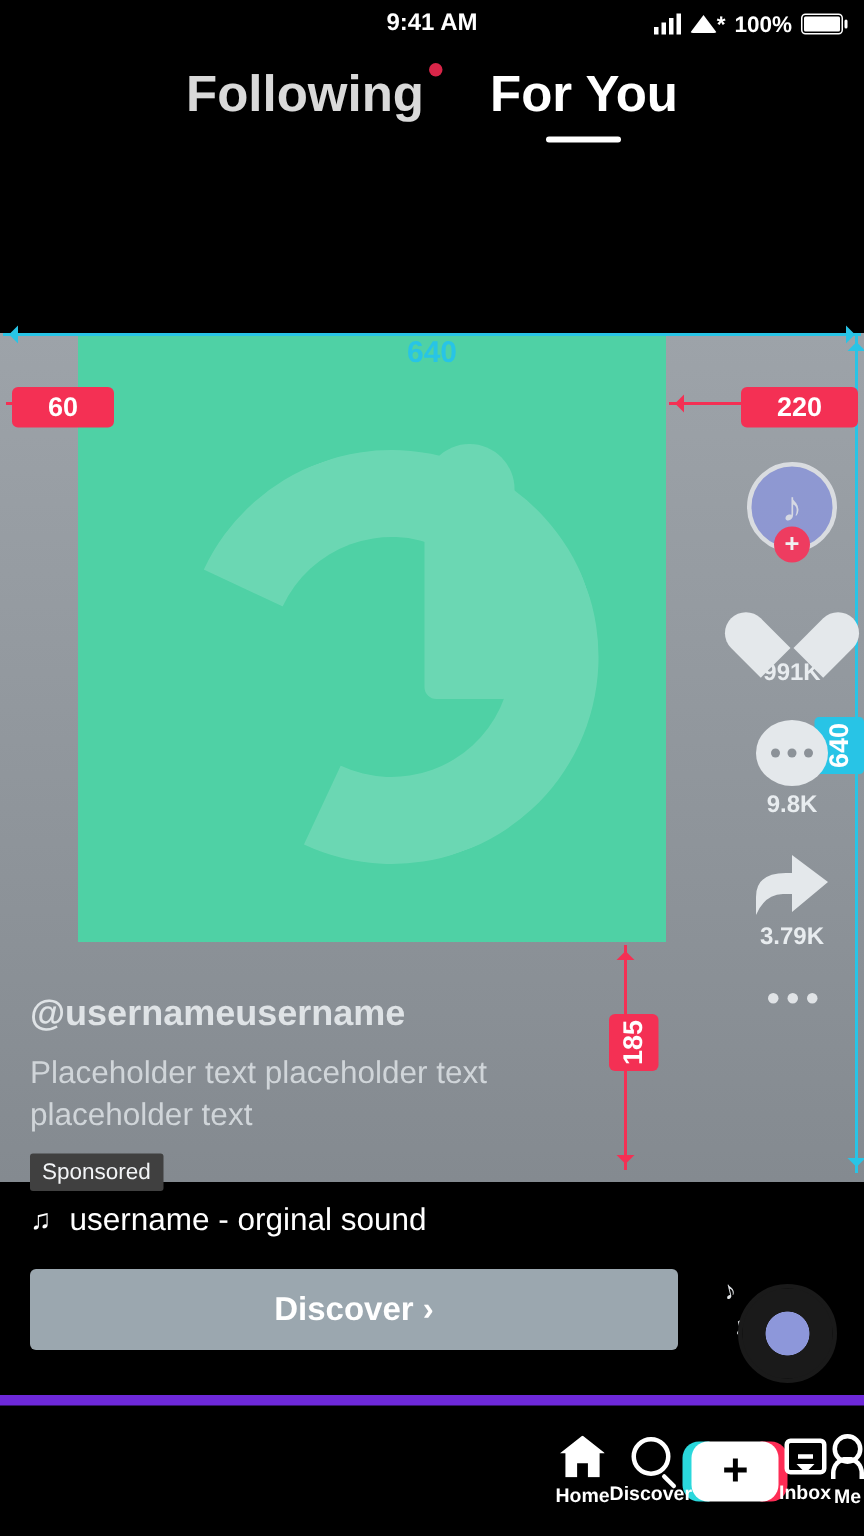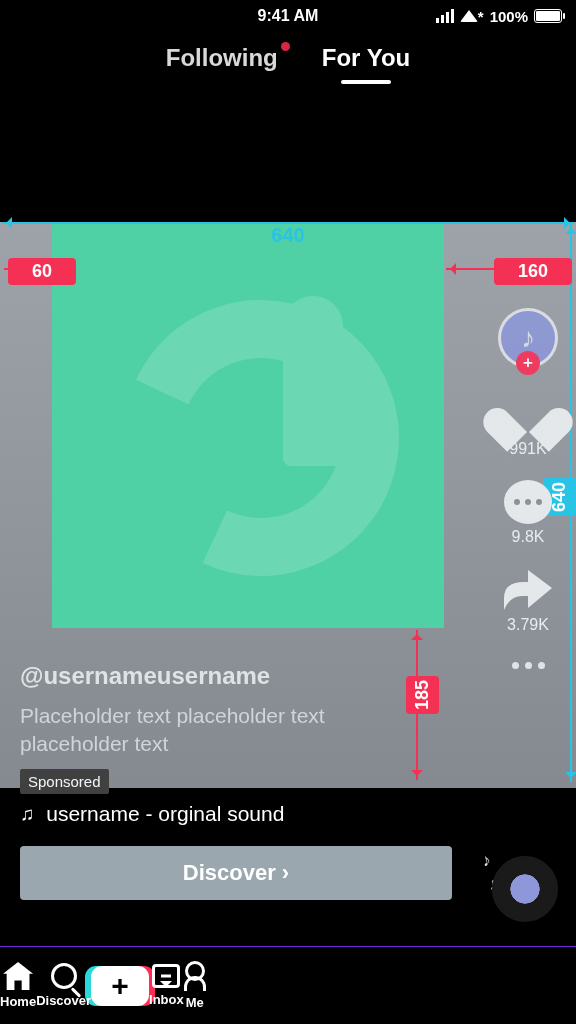--- a/index.html
+++ b/index.html
@@ -11,21 +11,21 @@
   .sb-time{position:absolute;left:50%;transform:translateX(-50%);font-size:16px}
   .sig{display:flex;align-items:flex-end;gap:2px}
   .sig i{width:3px;background:#fff;display:block}
   .sig i:nth-child(1){height:5px}.sig i:nth-child(2){height:8px}.sig i:nth-child(3){height:11px}.sig i:nth-child(4){height:14px}
   .wifi{width:0;height:0;border-left:9px solid transparent;border-right:9px solid transparent;border-bottom:12px solid #fff;border-radius:2px}
   .battery{width:28px;height:14px;border:1.5px solid #fff;border-radius:3px;position:relative}
   .battery::after{content:"";position:absolute;right:-4px;top:3px;width:2px;height:6px;background:#fff;border-radius:1px}
   .battery i{position:absolute;left:1px;top:1px;bottom:1px;right:1px;background:#fff;border-radius:1px}
   
   .top-tabs{position:absolute;top:44px;left:0;right:0;display:flex;justify-content:center;gap:44px;z-index:50}
-  .top-tab{font-size:24px;font-weight:700;position:relative;color:#fff}
+  .top-tab{font-size:34px;font-weight:700;position:relative;color:#fff}
   .top-tab.inactive{opacity:.85}
   .red-dot{position:absolute;top:-2px;right:-12px;width:9px;height:9px;background:#fe2c55;border-radius:50%}
   .underline{position:absolute;left:50%;transform:translateX(-50%);bottom:-12px;width:50px;height:4px;background:#fff;border-radius:2px}
   
   .grey{position:absolute;top:222px;left:0;right:0;bottom:236px;background:linear-gradient(#9da3a9,#848a90)}
   
   .green{position:absolute;top:222px;left:52px;width:392px;height:406px;background:#4fd1a5}
   .tiktok-faint{position:absolute;left:50%;top:54%;transform:translate(-50%,-50%);width:250px;height:270px;opacity:.18}
   .tiktok-faint .note{position:relative;width:100%;height:100%}
   .tiktok-faint .note::before{content:"";position:absolute;left:0;bottom:0;width:160px;height:160px;border:58px solid #eaf7f2;border-radius:50%;border-right-color:transparent;transform:rotate(160deg)}
@@ -50,21 +50,21 @@
   .dim-v{position:absolute;width:2px;background:#f43054;z-index:20}
   .dim-v::before,.dim-v::after{content:"";position:absolute;left:-5px;border:6px solid transparent}
   .dim-v::before{top:-2px;border-bottom-color:#f43054}
   .dim-v::after{bottom:-2px;border-top-color:#f43054}
   .dim-v-lbl{position:absolute;background:#f43054;color:#fff;padding:4px 6px;font-weight:700;font-size:18px;border-radius:4px;writing-mode:vertical-rl;transform:rotate(180deg);z-index:21}
   
   .rail{position:absolute;right:12px;top:308px;width:72px;display:flex;flex-direction:column;align-items:center;gap:22px;z-index:30}
   .avatar{width:60px;height:60px;border-radius:50%;background:#8d97da;border:3px solid #e5e7eb;display:flex;align-items:center;justify-content:center;position:relative;opacity:.85}
   .avatar-plus{position:absolute;bottom:-10px;left:50%;transform:translateX(-50%);width:24px;height:24px;background:#fe2c55;border-radius:50%;display:flex;align-items:center;justify-content:center;font-size:17px;font-weight:900}
   .rail-item{display:flex;flex-direction:column;align-items:center;gap:4px}
-  .rail-cnt{font-size:16px;font-weight:400;color:#e8ecef}
+  .rail-cnt{font-size:16px;font-weight:700;color:#e8ecef}
   .heart-shape{width:50px;height:46px;position:relative}
   .heart-shape::before,.heart-shape::after{content:"";position:absolute;top:0;width:28px;height:42px;background:#e4e8eb;border-radius:28px 28px 0 0}
   .heart-shape::before{left:26px;transform:rotate(45deg);transform-origin:0 100%}
   .heart-shape::after{left:-4px;transform:rotate(-45deg);transform-origin:100% 100%}
   .comment{width:48px;height:44px;background:#e4e8eb;border-radius:50%;position:relative;display:flex;align-items:center;justify-content:center;gap:5px}
   .comment::after{content:"";position:absolute;bottom:-6px;right:10px;border:8px solid transparent;border-top-color:#e4e8eb;transform:rotate(-20deg)}
   .comment i{width:6px;height:6px;background:#8c9298;border-radius:50%}
   .share-shape{width:52px;height:44px;position:relative}
   .share-shape::before{content:"";position:absolute;inset:0;background:#e4e8eb;clip-path:path("M 2 30 Q 2 14 22 14 L 26 14 L 26 2 L 50 20 L 26 40 L 26 28 L 20 28 Q 8 28 2 42 Z")}
   .dots3{display:flex;gap:6px;margin-top:6px}
@@ -75,21 +75,21 @@
   .meta p{font-size:21px;line-height:1.35;color:#d0d5d9;margin-bottom:10px}
   .sponsored{display:inline-block;background:#404040;color:#f2f4f6;font-size:15px;padding:4px 8px;border-radius:2px}
   
   .bottom-strip{position:absolute;left:0;right:0;bottom:86px;height:150px;padding:14px 20px 0 20px;z-index:25}
   .sound{display:flex;align-items:center;gap:12px;font-size:21px;margin-bottom:20px}
   .download-btn{width:432px;height:54px;background:#9ba7af;border-radius:4px;display:flex;align-items:center;justify-content:center;font-size:22px;font-weight:600}
   .disc-wrap{position:absolute;right:18px;bottom:16px;width:66px;height:66px}
   .disc{width:66px;height:66px;border-radius:50%;background:radial-gradient(circle,#8d97da 0 34%,#1a1a1a 35% 100%);border:3px solid #1a1a1a}
   .music-notes{position:absolute;right:78px;bottom:44px;font-size:17px;color:#e0e3e6;display:flex;flex-direction:column;gap:4px;transform:rotate(-14deg)}
   
-  .tabbar{position:absolute;left:0;right:0;bottom:0;height:78px;background:#000;display:flex;align-items:center;justify-content:flex-start;border-top:1px solid #6d28d9;z-index:40}
+  .tabbar{position:absolute;left:0;right:0;bottom:0;height:94px;background:#000;display:flex;align-items:center;justify-content:flex-end;border-top:7px solid #6d28d9;z-index:40}
   .tab{display:flex;flex-direction:column;align-items:center;gap:4px;font-size:13px;font-weight:600}
   .home-ico{width:30px;height:28px;background:#fff;clip-path:polygon(50% 0,100% 42%,88% 42%,88% 100%,62% 100%,62% 66%,38% 66%,38% 100%,12% 100%,12% 42%,0 42%)}
   .search-ico{width:26px;height:26px;border:3px solid #fff;border-radius:50%;position:relative}
   .search-ico::after{content:"";position:absolute;right:-8px;bottom:-8px;width:12px;height:3px;background:#fff;transform:rotate(45deg);border-radius:2px}
   .create{width:58px;height:40px;border-radius:11px;background:#fff;position:relative;display:flex;align-items:center;justify-content:center;font-size:30px;font-weight:900;color:#000}
   .create::before{content:"";position:absolute;left:-6px;top:0;bottom:0;width:18px;background:#2ad8dc;border-radius:11px 0 0 11px;z-index:-1}
   .create::after{content:"";position:absolute;right:-6px;top:0;bottom:0;width:18px;background:#fe2c55;border-radius:0 11px 11px 0;z-index:-1}
   .inbox-ico{width:28px;height:24px;border:3px solid #fff;border-radius:4px;position:relative}
   .inbox-ico::after{content:"";position:absolute;left:50%;bottom:-8px;transform:translateX(-50%);border:6px solid transparent;border-top-color:#fff}
   .inbox-ico i{position:absolute;left:50%;top:50%;transform:translate(-50%,-50%);width:10px;height:3px;background:#fff}
@@ -144,21 +144,21 @@
   </div>
 
   <div class="ruler-h"></div>
   <div class="ruler-h-lbl">640</div>
   <div class="ruler-v"></div>
   <div class="ruler-v-lbl">640</div>
 
   <div class="dim" style="top:268px;left:4px;width:48px"></div>
   <div class="dim-lbl" style="top:258px;left:8px">60</div>
   <div class="dim" style="top:268px;left:446px;width:120px"></div>
-  <div class="dim-lbl" style="top:258px;left:494px">160</div>
+  <div class="dim-lbl" style="top:258px;left:494px">220</div>
   <div class="dim-v" style="top:630px;left:416px;height:150px"></div>
   <div class="dim-v-lbl" style="top:676px;left:406px">185</div>
 
   <div class="rail">
     <div class="avatar">
       <span class="av-note">♪</span>
       <span class="avatar-plus">+</span>
     </div>
     <div class="rail-item">
       <div class="heart-shape"></div>

